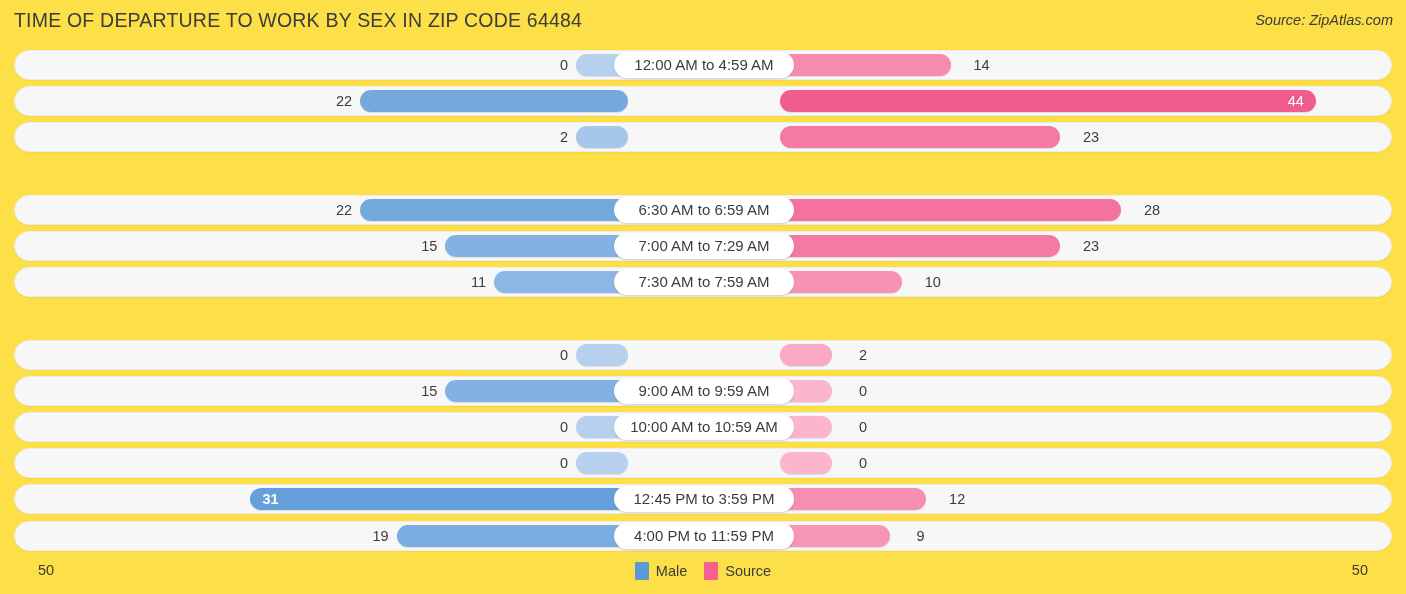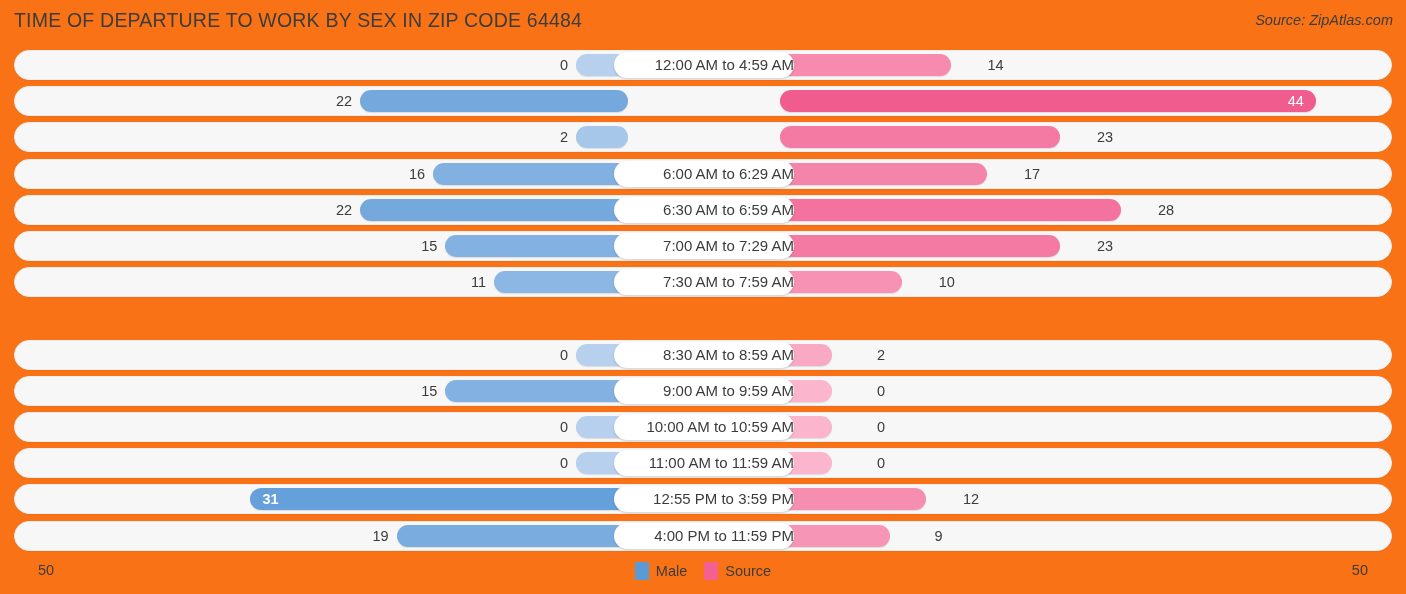--- a/index.html
+++ b/index.html
@@ -8,21 +8,21 @@
     width: 1406px;
     height: 594px;
     background: #ffffff;
     font-family: "Liberation Sans", sans-serif;
     overflow: hidden;
   }
   #chart-root {
     position: relative;
     width: 1406px;
     height: 594px;
-    background: #f97316;
+    background: #fde047;
   }
 
   
   .title {
     position: absolute;
     left: 14px;
     top: 9px;
     font-size: 19.5px;
     color: #3c3c3c;
     letter-spacing: 0.2px;
@@ -77,33 +77,33 @@
     position: absolute;
     top: 3px;
     height: 22px;
     line-height: 22px;
     font-size: 14.5px;
     color: #3c3c3c;
     white-space: nowrap;
   }
   .val.inside { color: #ffffff; }
   .val.left  { text-align: right; }
-  .val.right { text-align: right; }
+  .val.right { text-align: center; }
 
   
   .cat {
     position: absolute;
     top: 1px;
     height: 26px;
     line-height: 26px;
     background: #ffffff;
     border-radius: 13px;
     font-size: 15px;
     color: #3c3c3c;
-    text-align: right;
+    text-align: center;
     white-space: nowrap;
     box-shadow: 0 1px 2px rgba(0,0,0,0.17);
     z-index: 4;
   }
 
   
   .axis-label {
     position: absolute;
     bottom: 16px;
     font-size: 14.5px;
@@ -162,29 +162,20 @@
           <div class="bar female" style="left: 765px; width: 535.92px; background: rgb(241, 92, 143);"></div>
           <div class="val right inside" style="left: 1250.92px; width: 38px; text-align: right;">44</div>
         </div>
       </div>
       <div class="row" style="top: 72.4px;">
         <div class="row-inner">
           <div class="bar male" style="left: 561px; width: 52px; background: rgb(167, 199, 234);"></div>
           <div class="val left" style="left: 509px; width: 44px;">2</div>
           <div class="bar female" style="left: 765px; width: 280.14px; background: rgb(244, 122, 164);"></div>
           <div class="val right" style="left: 1054.14px; width: 44px;">23</div>
-        </div>
-      </div>
-      <div class="row" style="top: 108.6px;">
-        <div class="row-inner">
-          <div class="bar male" style="left: 418.12px; width: 194.88px; background: rgb(129, 176, 225);"></div>
-          <div class="val left" style="left: 366.12px; width: 44px;">16</div>
-          <div class="bar female" style="left: 765px; width: 207.06px; background: rgb(245, 132, 171);"></div>
-          <div class="val right" style="left: 981.06px; width: 44px;">17</div>
-          <div class="cat" style="left: 599px; width: 180px;">6:00 AM to 6:29 AM</div>
         </div>
       </div>
       <div class="row" style="top: 144.8px;">
         <div class="row-inner">
           <div class="bar male" style="left: 345.04px; width: 267.96px; background: rgb(117, 169, 222);"></div>
           <div class="val left" style="left: 293.04px; width: 44px;">22</div>
           <div class="bar female" style="left: 765px; width: 341.04px; background: rgb(243, 114, 159);"></div>
           <div class="val right" style="left: 1115.04px; width: 44px;">28</div>
           <div class="cat" style="left: 599px; width: 180px;">6:30 AM to 6:59 AM</div>
         </div>
@@ -206,21 +197,20 @@
           <div class="val right" style="left: 895.8px; width: 44px;">10</div>
           <div class="cat" style="left: 599px; width: 180px;">7:30 AM to 7:59 AM</div>
         </div>
       </div>
       <div class="row" style="top: 289.6px;">
         <div class="row-inner">
           <div class="bar male" style="left: 561px; width: 52px; background: rgb(182, 208, 238);"></div>
           <div class="val left" style="left: 509px; width: 44px;">0</div>
           <div class="bar female" style="left: 765px; width: 52px; background: rgb(250, 169, 197);"></div>
           <div class="val right" style="left: 826px; width: 44px;">2</div>
-          <div class="cat" style="left: 599px; width: 180px;">8:30 AM to 8:59 AM</div>
         </div>
       </div>
       <div class="row" style="top: 325.8px;">
         <div class="row-inner">
           <div class="bar male" style="left: 430.3px; width: 182.7px; background: rgb(131, 177, 226);"></div>
           <div class="val left" style="left: 378.3px; width: 44px;">15</div>
           <div class="bar female" style="left: 765px; width: 52px; background: rgb(251, 182, 206);"></div>
           <div class="val right" style="left: 826px; width: 44px;">0</div>
           <div class="cat" style="left: 599px; width: 180px;">9:00 AM to 9:59 AM</div>
         </div>
@@ -233,30 +223,29 @@
           <div class="val right" style="left: 826px; width: 44px;">0</div>
           <div class="cat" style="left: 599px; width: 180px;">10:00 AM to 10:59 AM</div>
         </div>
       </div>
       <div class="row" style="top: 398.2px;">
         <div class="row-inner">
           <div class="bar male" style="left: 561px; width: 52px; background: rgb(182, 208, 238);"></div>
           <div class="val left" style="left: 509px; width: 44px;">0</div>
           <div class="bar female" style="left: 765px; width: 52px; background: rgb(251, 182, 206);"></div>
           <div class="val right" style="left: 826px; width: 44px;">0</div>
-          <div class="cat" style="left: 599px; width: 180px;">11:00 AM to 11:59 AM</div>
         </div>
       </div>
       <div class="row" style="top: 434.4px;">
         <div class="row-inner">
           <div class="bar male" style="left: 235.42px; width: 377.58px; background: rgb(102, 160, 219);"></div>
           <div class="val left inside" style="left: 247.42px; width: 40px; text-align: left; font-weight: bold;">31</div>
           <div class="bar female" style="left: 765px; width: 146.16px; background: rgb(246, 142, 178);"></div>
           <div class="val right" style="left: 920.16px; width: 44px;">12</div>
-          <div class="cat" style="left: 599px; width: 180px;">12:55 PM to 3:59 PM</div>
+          <div class="cat" style="left: 599px; width: 180px;">12:45 PM to 3:59 PM</div>
         </div>
       </div>
       <div class="row" style="top: 470.6px;">
         <div class="row-inner">
           <div class="bar male" style="left: 381.58px; width: 231.42px; background: rgb(123, 172, 224);"></div>
           <div class="val left" style="left: 329.58px; width: 44px;">19</div>
           <div class="bar female" style="left: 765px; width: 109.62px; background: rgb(247, 149, 183);"></div>
           <div class="val right" style="left: 883.62px; width: 44px;">9</div>
           <div class="cat" style="left: 599px; width: 180px;">4:00 PM to 11:59 PM</div>
         </div>

